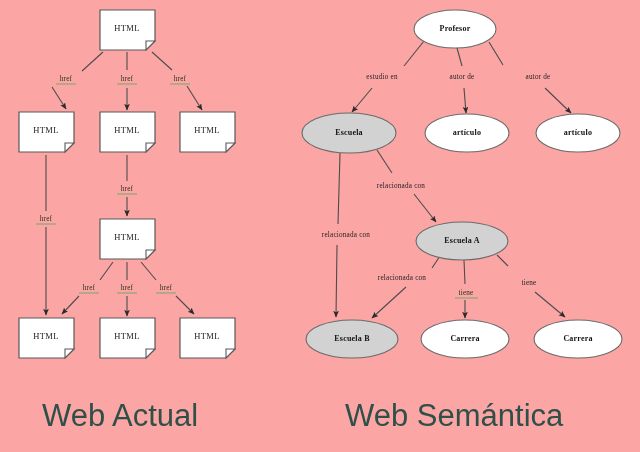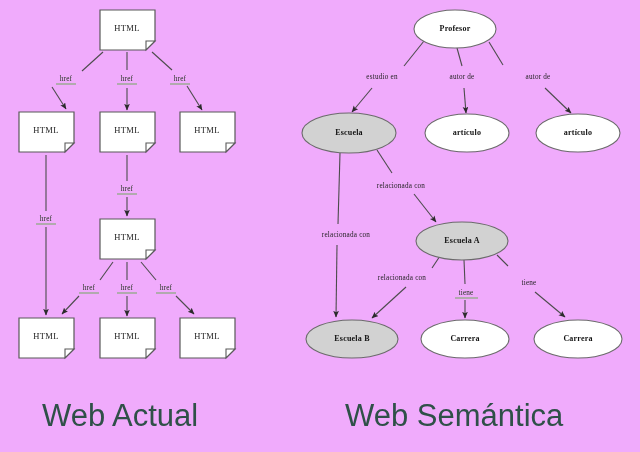--- a/index.html
+++ b/index.html
@@ -11,21 +11,21 @@
     width: 640px;
     height: 452px;
     font-family: "Liberation Serif", serif;
     overflow: hidden;
     position: relative;
   }
   #root {
     position: relative;
     width: 640px;
     height: 452px;
-    background: #f0abfc;
+    background: #fca5a5;
   }
   svg.canvas {
     position: absolute;
     left: 0;
     top: 0;
     width: 640px;
     height: 452px;
     display: block;
   }
   .edge-line {

